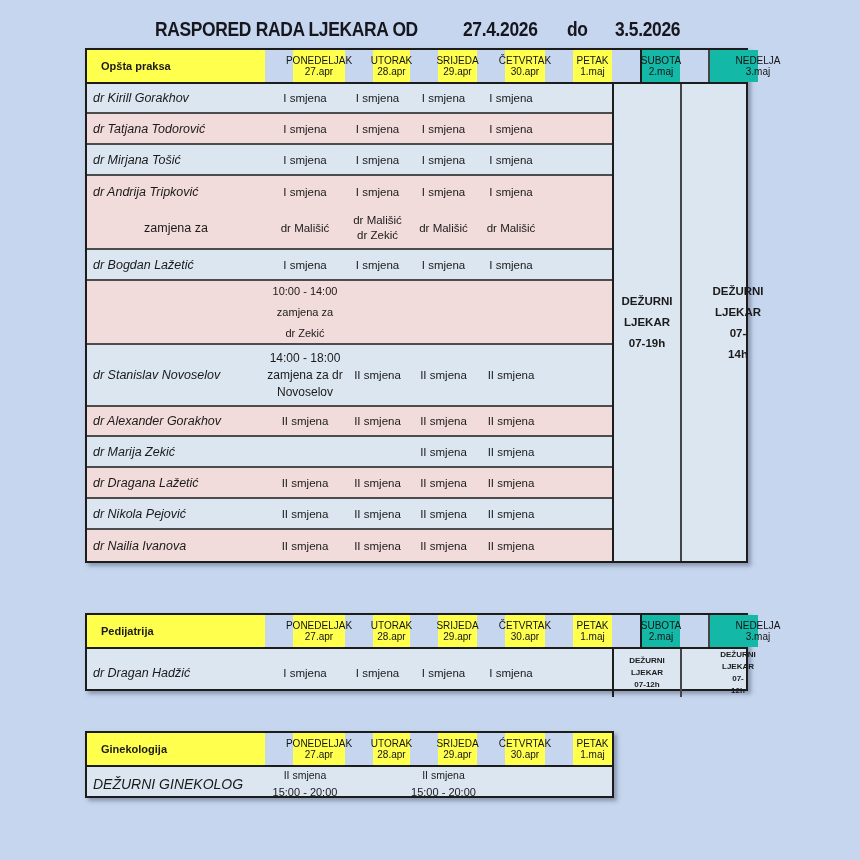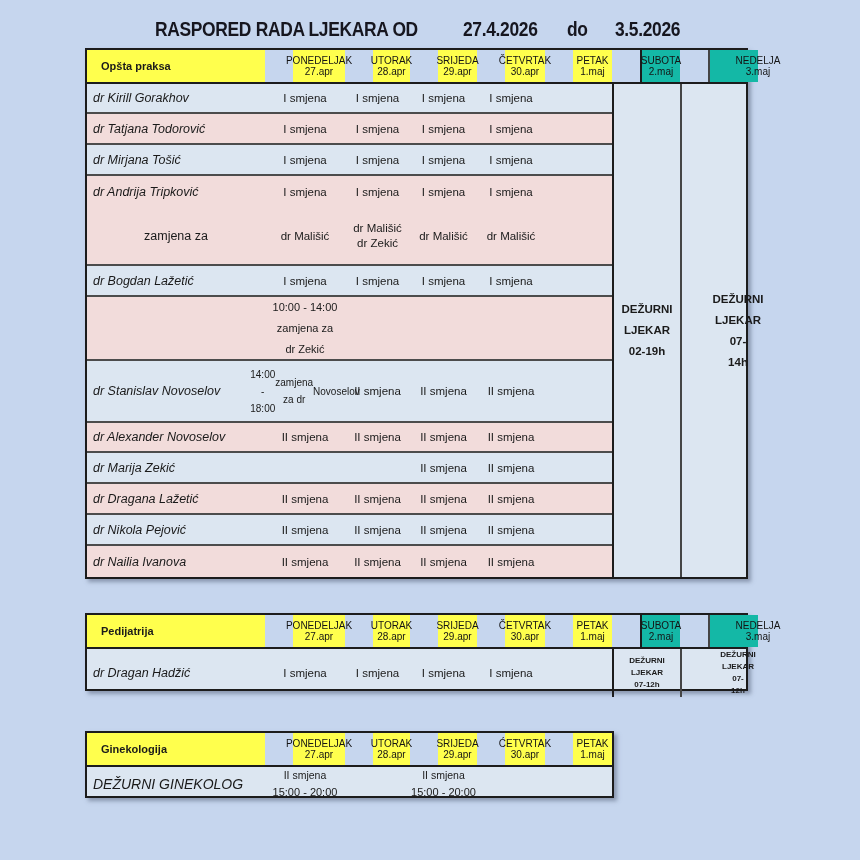--- a/index.html
+++ b/index.html
@@ -50,21 +50,21 @@
     border-bottom:2px solid #4c4c4c;
   }
   .row:last-child { border-bottom:none; }
   .blue { background:#dce6f1; }
   .pink { background:#f2dcdb; }
   .nc { display:flex; align-items:center; padding-left:6px; font-size:12.5px; white-space:nowrap;font-style:italic; }
   .dc { display:flex; align-items:center; justify-content:center; font-size:11.5px; text-align:center; }
   .stack { display:grid; grid-template-rows:32px 1fr; }
   .two { flex-direction:column; line-height:15px; }
   .ml  { flex-direction:column; line-height:21px; font-size:11px; }
-  .ml2 { flex-direction:row; line-height:17px; font-size:10px; }
+  .ml2 { flex-direction:column; line-height:17px; font-size:12px; }
   .wkcol {
     background:#dce6f1;
     display:flex; flex-direction:column; justify-content:center; align-items:center;
     font-weight:700; font-size:11.5px; line-height:21px; text-align:center;
   }
   .wkcol.satw { width:68px; }
   .wkcol.sunw { width:66px; }
 
   
   .duty8 {
@@ -141,21 +141,21 @@
 
       <div class="row blue" style="height:31px">
         <div class="nc">dr Mirjana Tošić</div>
         <div class="dc">I smjena</div>
         <div class="dc">I smjena</div>
         <div class="dc">I smjena</div>
         <div class="dc">I smjena</div>
         <div class="dc"></div>
       </div>
 
-      <div class="row pink" style="height:90px">
+      <div class="row pink" style="height:74px">
         <div class="stack">
           <div class="nc">dr Andrija Tripković</div>
           <div class="dc" style="font-size:12.5px">zamjena za</div>
         </div>
         <div class="stack">
           <div class="dc">I smjena</div>
           <div class="dc">dr Mališić</div>
         </div>
         <div class="stack">
           <div class="dc">I smjena</div>
@@ -204,21 +204,21 @@
           <span>zamjena za dr</span>
           <span>Novoselov</span>
         </div>
         <div class="dc">II smjena</div>
         <div class="dc">II smjena</div>
         <div class="dc">II smjena</div>
         <div class="dc"></div>
       </div>
 
       <div class="row pink" style="height:30px">
-        <div class="nc">dr Alexander Novoselov</div>
+        <div class="nc">dr Alexander Gorakhov</div>
         <div class="dc">II smjena</div>
         <div class="dc">II smjena</div>
         <div class="dc">II smjena</div>
         <div class="dc">II smjena</div>
         <div class="dc"></div>
       </div>
 
       <div class="row blue" style="height:31px">
         <div class="nc">dr Marija Zekić</div>
         <div class="dc"></div>
@@ -253,21 +253,21 @@
         <div class="dc">II smjena</div>
         <div class="dc">II smjena</div>
         <div class="dc"></div>
       </div>
 
     </div>
 
     <div class="wkcol satw bsat">
       <span>DEŽURNI</span>
       <span>LJEKAR</span>
-      <span>02-19h</span>
+      <span>07-19h</span>
     </div>
     <div class="wkcol sunw bsun">
       <span>DEŽURNI</span>
       <span>LJEKAR</span>
       <span>07-14h</span>
     </div>
   </div>
 </div>
 
 <div class="t" style="top:613px">

